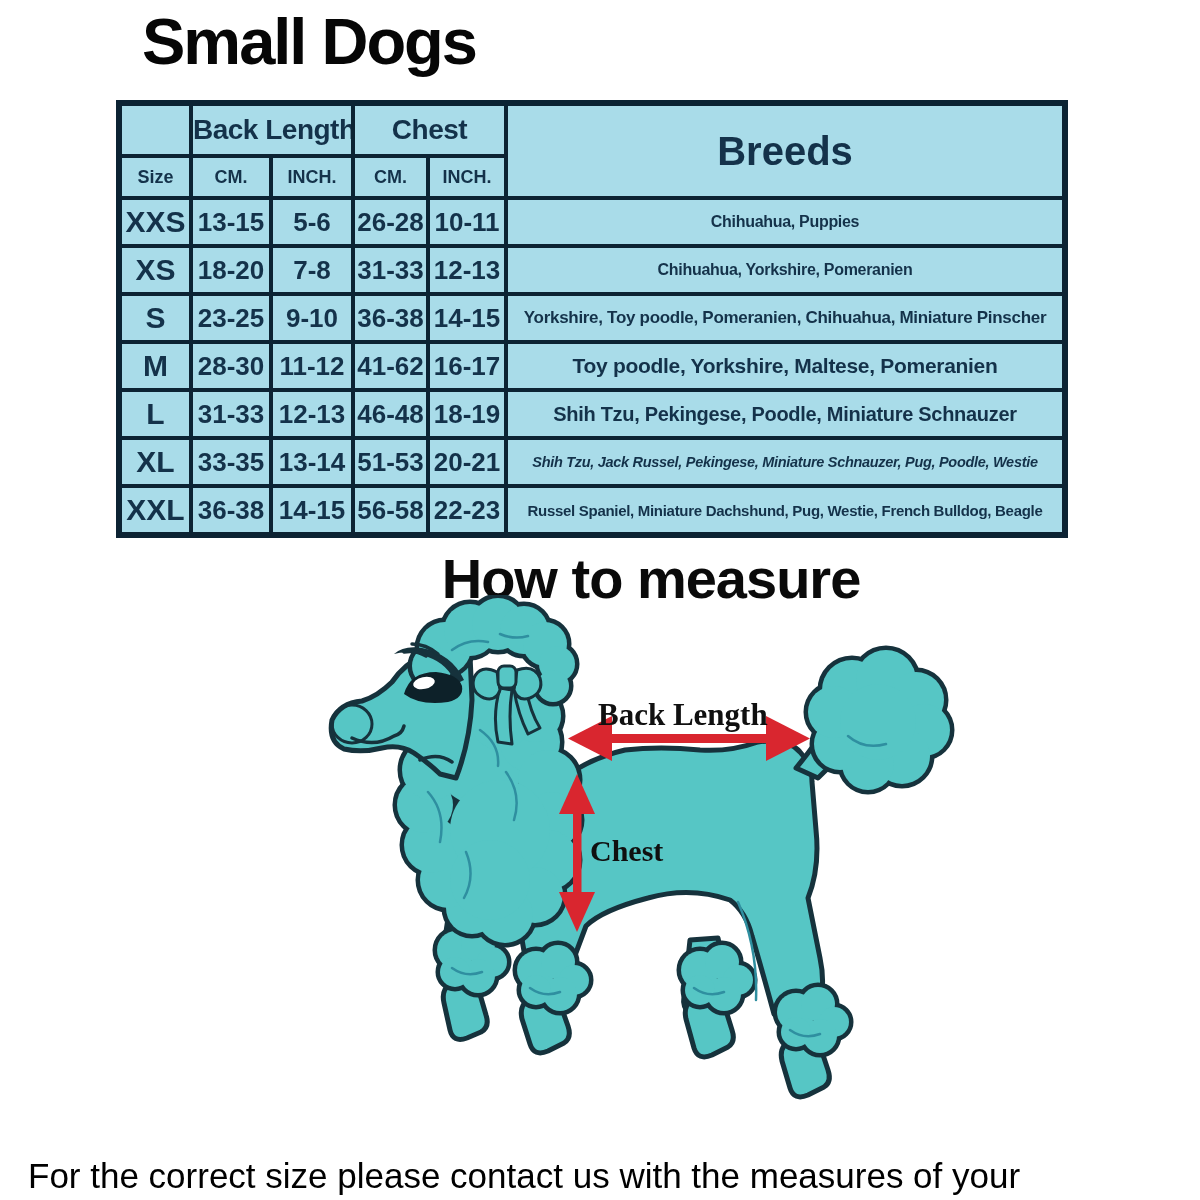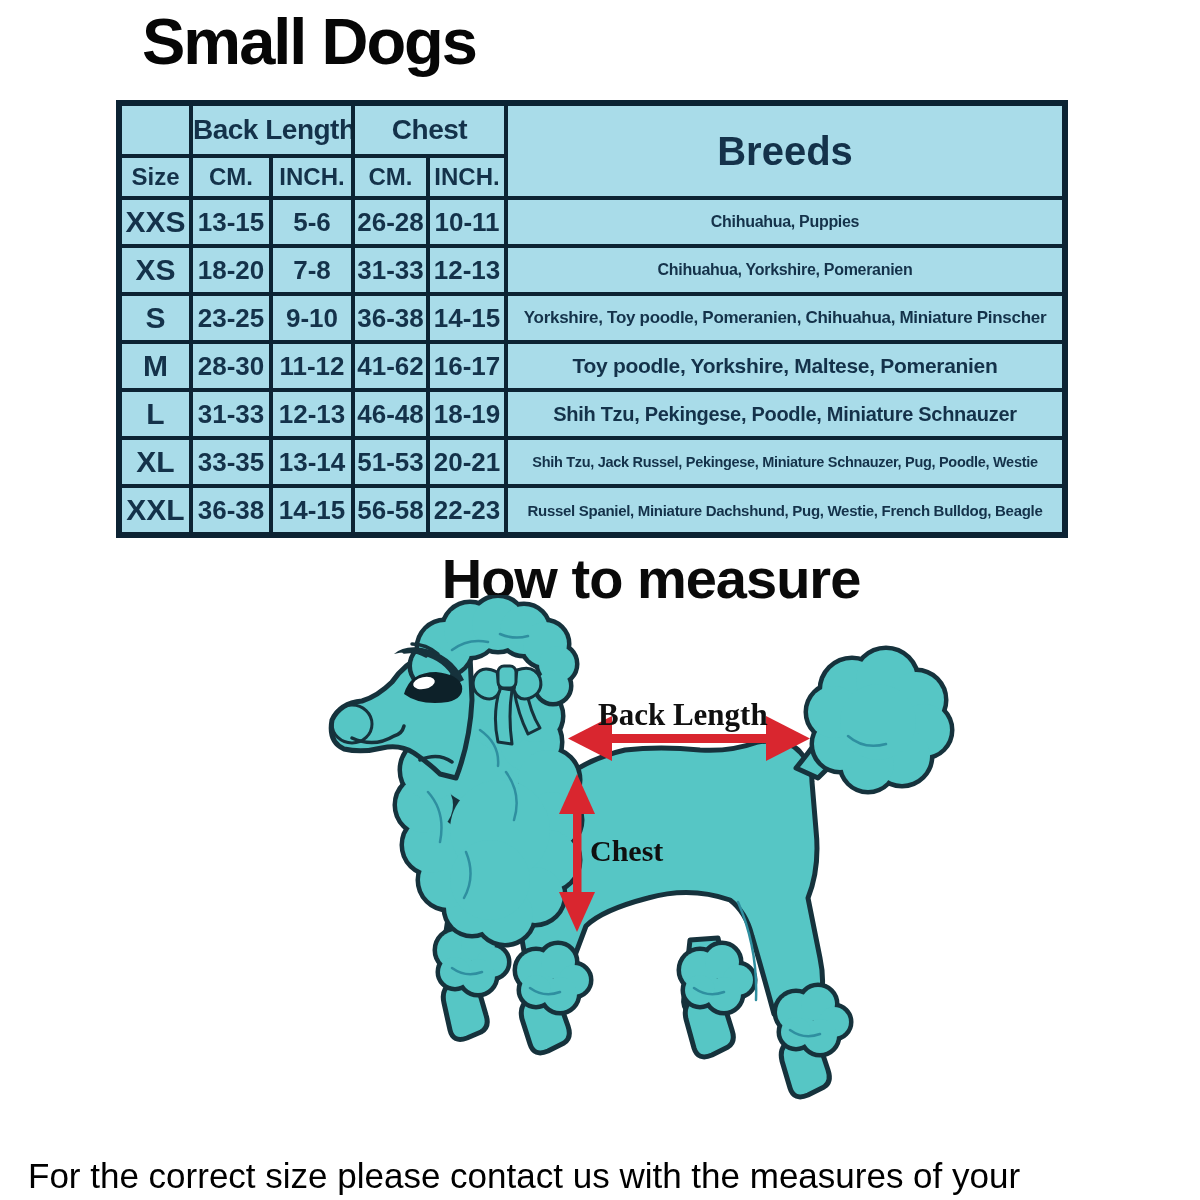--- a/index.html
+++ b/index.html
@@ -11,29 +11,29 @@
   #measure-title{position:absolute;left:345px;top:546px;width:612px;text-align:center;
                  font-size:56px;line-height:66px;font-weight:bold;letter-spacing:-1px;color:#0a0a0a;}
   
   #size-table{position:absolute;left:116px;top:100px;width:952px;border-collapse:collapse;
               background:var(--table-bg);table-layout:fixed;}
   #size-table td{border:4px solid var(--table-border);text-align:center;vertical-align:middle;
                  color:var(--table-text);font-weight:bold;padding:0;overflow:hidden;white-space:nowrap;}
   #size-table{border:6px solid var(--table-border);}
   td.group-hd{font-size:28px;letter-spacing:-0.5px;color:#0e2433;height:48px;}
   td.breeds-hd{font-size:40px;color:#0e2433;}
-  td.sub-hd{font-size:24px;color:var(--header-red);height:38px;}
+  td.sub-hd{font-size:18px;color:var(--header-red);height:38px;}
   td.size-cell{font-size:30px;height:44px;}
   td.num-cell{font-size:26px;}
   td.breed-cell{text-align:left;padding-left:7px;font-size:22px;letter-spacing:-0.3px;}
   tr:nth-child(3) td.breed-cell, tr:nth-child(4) td.breed-cell{font-size:16px;}
   tr:nth-child(5) td.breed-cell{font-size:17px;}
   tr:nth-child(6) td.breed-cell{font-size:21px;}
   tr:nth-child(7) td.breed-cell{font-size:20px;}
-  tr:nth-child(8) td.breed-cell{font-size:14.5px;}
+  tr:nth-child(8) td.breed-cell{font-size:14.5px;font-style:italic;}
   tr:nth-child(9) td.breed-cell{font-size:15px;}
   
   #poodle-svg{position:absolute;left:320px;top:595px;width:650px;height:515px;}
   .dog-solid{fill:var(--dog-fill);stroke:var(--dog-outline);stroke-width:5;stroke-linejoin:round;}
   .dog-thin{fill:none;stroke:var(--dog-outline);stroke-width:3.5;stroke-linecap:round;}
   .dog-detail{fill:none;stroke:var(--dog-detail);stroke-width:2.5;stroke-linecap:round;}
   .dog-dark{fill:var(--dog-outline);stroke:none;}
   .arrow-red{fill:var(--arrow-red);stroke:none;}
   .diagram-label{position:absolute;font-family:"Liberation Serif",serif;font-weight:bold;color:#101010;}
   #back-length-label{left:598px;top:697px;font-size:31px;}

